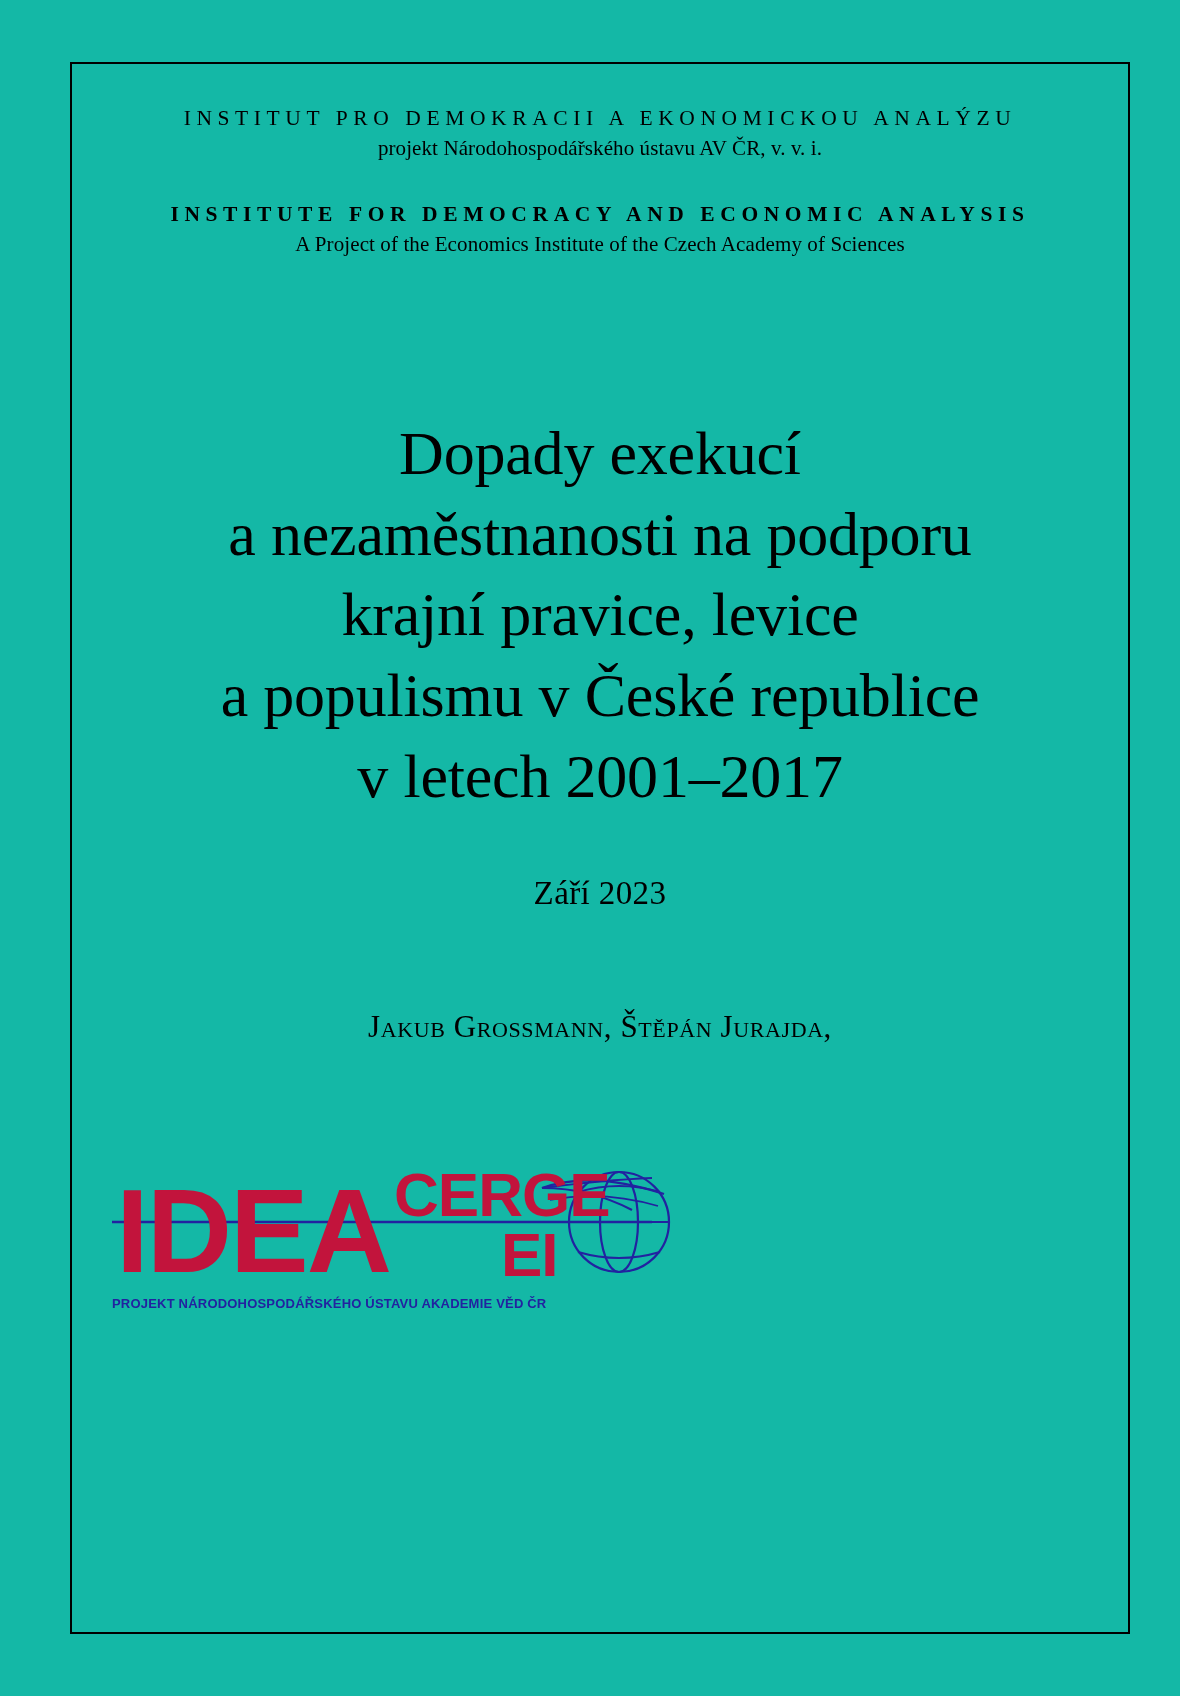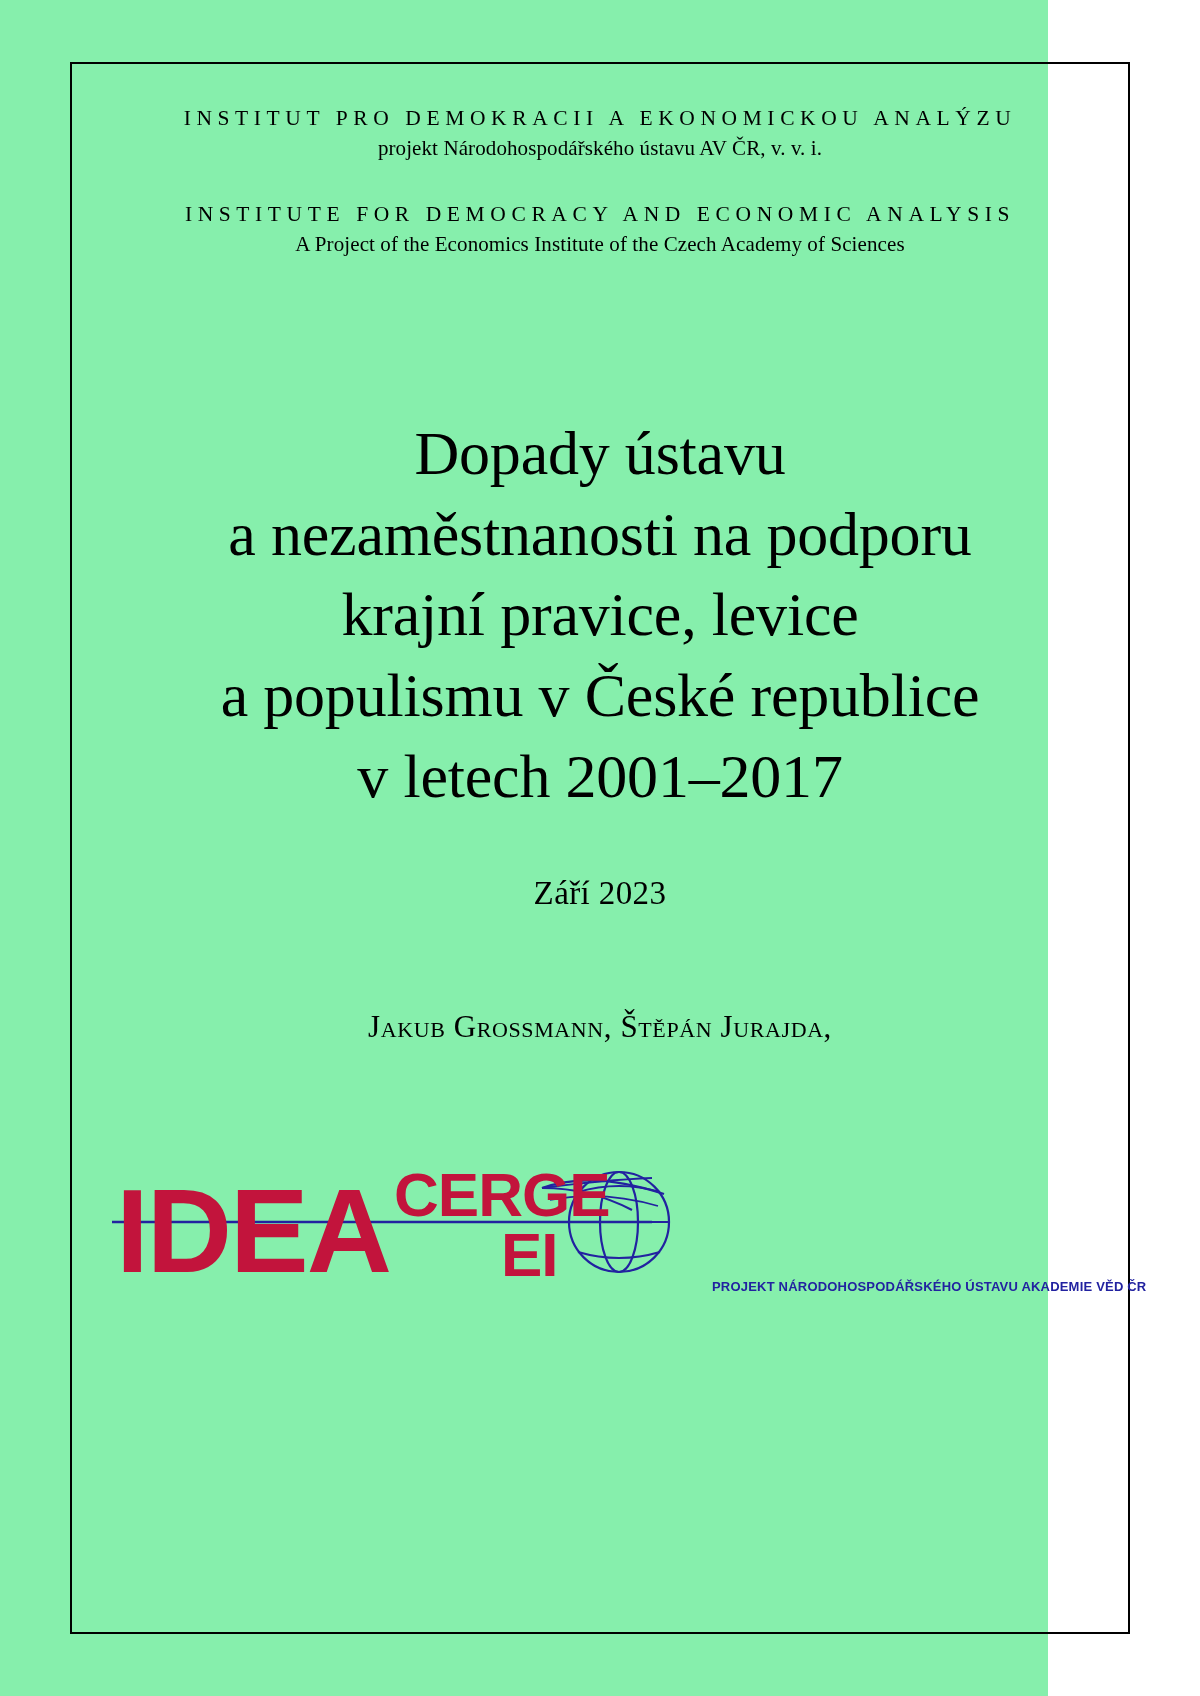--- a/index.html
+++ b/index.html
@@ -10,23 +10,23 @@
   body {
     width: 1200px;
     height: 1696px;
     font-family: "Liberation Serif", "DejaVu Serif", serif;
     color: #000000;
     overflow: hidden;
   }
 
   .page {
     position: relative;
-    width: 1048px;
+    width: 1180px;
     height: 1696px;
-    background: #86efac;
+    background: #14b8a6;
     box-sizing: border-box;
   }
 
   
   .frame {
     position: absolute;
     left: 70px;
     top: 62px;
     width: 1060px;
     height: 1572px;
@@ -57,20 +57,21 @@
     font-weight: 400;
   }
   .inst-sub {
     font-size: 21px;
     line-height: 1.35;
     margin-top: 2px;
     letter-spacing: 0.1px;
   }
   .inst-line.second {
     margin-top: 40px;
+    font-weight: bold;
   }
 
   
   .title-block {
     margin-top: 155px;
   }
   .title-line {
     font-size: 62px;
     line-height: 1.30;
     font-weight: 400;
@@ -95,22 +96,22 @@
     font-size: 31px;
     line-height: 1.42;
     font-variant: small-caps;
     letter-spacing: 0.6px;
   }
 
   
   .logo-block {
     margin-top: 95px;
     display: flex;
-    flex-direction: row;
-    align-items: flex-end;
+    flex-direction: column;
+    align-items: flex-start;
   }
   .logo-svg-wrap {
     width: 600px;
     height: 150px;
   }
   .logo-svg-wrap svg {
     display: block;
     width: 600px;
     height: 150px;
   }
@@ -133,21 +134,21 @@
   <div class="content">
 
     <div class="masthead">
       <div class="inst-line">INSTITUT PRO DEMOKRACII A EKONOMICKOU ANALÝZU</div>
       <div class="inst-sub">projekt Národohospodářského ústavu AV ČR, v. v. i.</div>
       <div class="inst-line second">INSTITUTE FOR DEMOCRACY AND ECONOMIC ANALYSIS</div>
       <div class="inst-sub">A Project of the Economics Institute of the Czech Academy of Sciences</div>
     </div>
 
     <div class="title-block">
-      <div class="title-line">Dopady ústavu</div>
+      <div class="title-line">Dopady exekucí</div>
       <div class="title-line">a nezaměstnanosti na podporu</div>
       <div class="title-line">krajní pravice, levice</div>
       <div class="title-line">a populismu v České republice</div>
       <div class="title-line">v letech 2001–2017</div>
     </div>
 
     <div class="date-block">
       <div class="date-line">Září 2023</div>
     </div>
 

